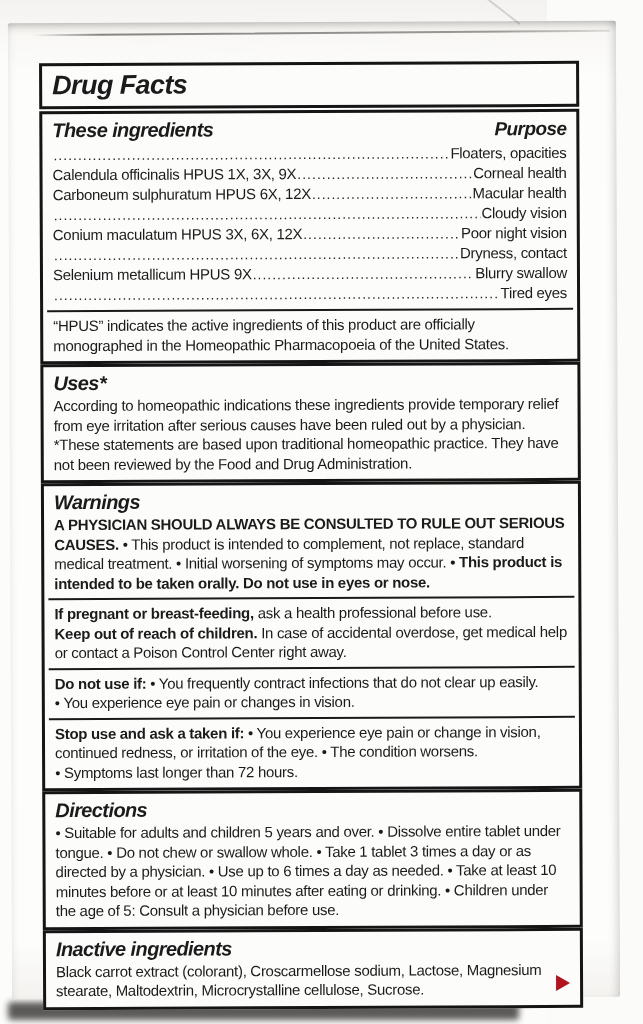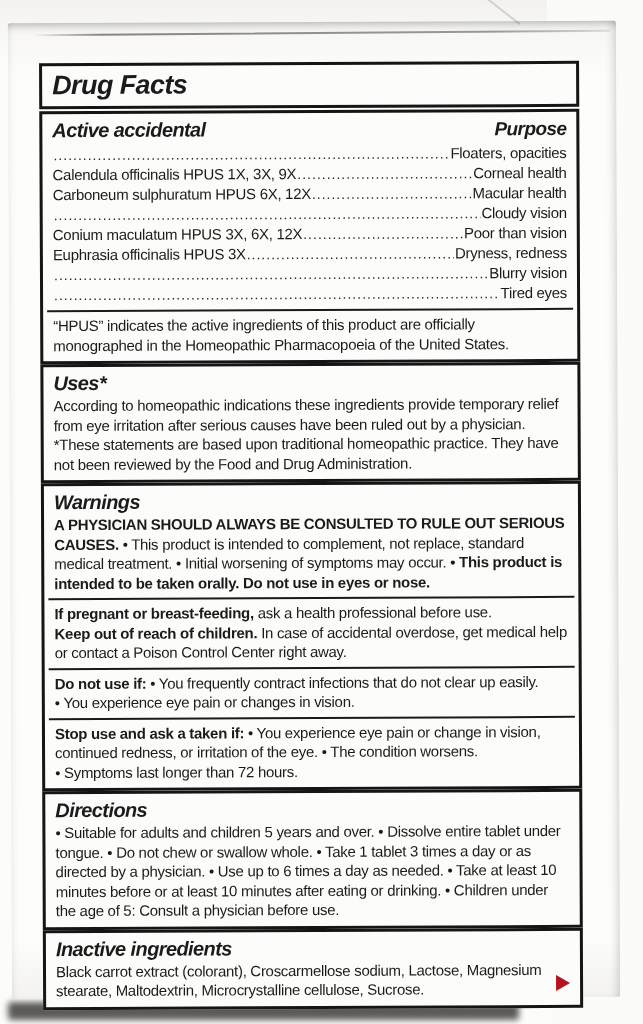--- a/index.html
+++ b/index.html
@@ -82,21 +82,21 @@
     <div class="corner-fold"></div>
 
     <div class="panel">
 
       <div class="sec title-sec">
         <h1>Drug Facts</h1>
       </div>
 
       <div class="sec">
         <div class="ai-head">
-          <h2>Active accidental</h2>
+          <h2>These ingredients</h2>
           <h2 class="ai-purpose">Purpose</h2>
         </div>
 
         <div class="ai-row">
           <span class="ai-dots"></span>
           <span>Floaters, opacities</span>
         </div>
         <div class="ai-row">
           <span>Calendula officinalis HPUS 1X, 3X, 9X</span>
           <span class="ai-dots"></span>
@@ -107,30 +107,30 @@
           <span class="ai-dots"></span>
           <span>Macular health</span>
         </div>
         <div class="ai-row">
           <span class="ai-dots"></span>
           <span>Cloudy vision</span>
         </div>
         <div class="ai-row">
           <span>Conium maculatum HPUS 3X, 6X, 12X</span>
           <span class="ai-dots"></span>
-          <span>Poor than vision</span>
-        </div>
-        <div class="ai-row">
-          <span>Euphrasia officinalis HPUS 3X</span>
-          <span class="ai-dots"></span>
-          <span>Dryness, redness</span>
+          <span>Poor night vision</span>
         </div>
         <div class="ai-row">
           <span class="ai-dots"></span>
-          <span>Blurry vision</span>
+          <span>Dryness, contact</span>
+        </div>
+        <div class="ai-row">
+          <span>Selenium metallicum HPUS 9X</span>
+          <span class="ai-dots"></span>
+          <span>Blurry swallow</span>
         </div>
         <div class="ai-row">
           <span class="ai-dots"></span>
           <span>Tired eyes</span>
         </div>
 
         <hr class="rule">
         <div class="footnote">“HPUS” indicates the active ingredients of this product are officially monographed in the Homeopathic Pharmacopoeia of the United States.</div>
       </div>
 

